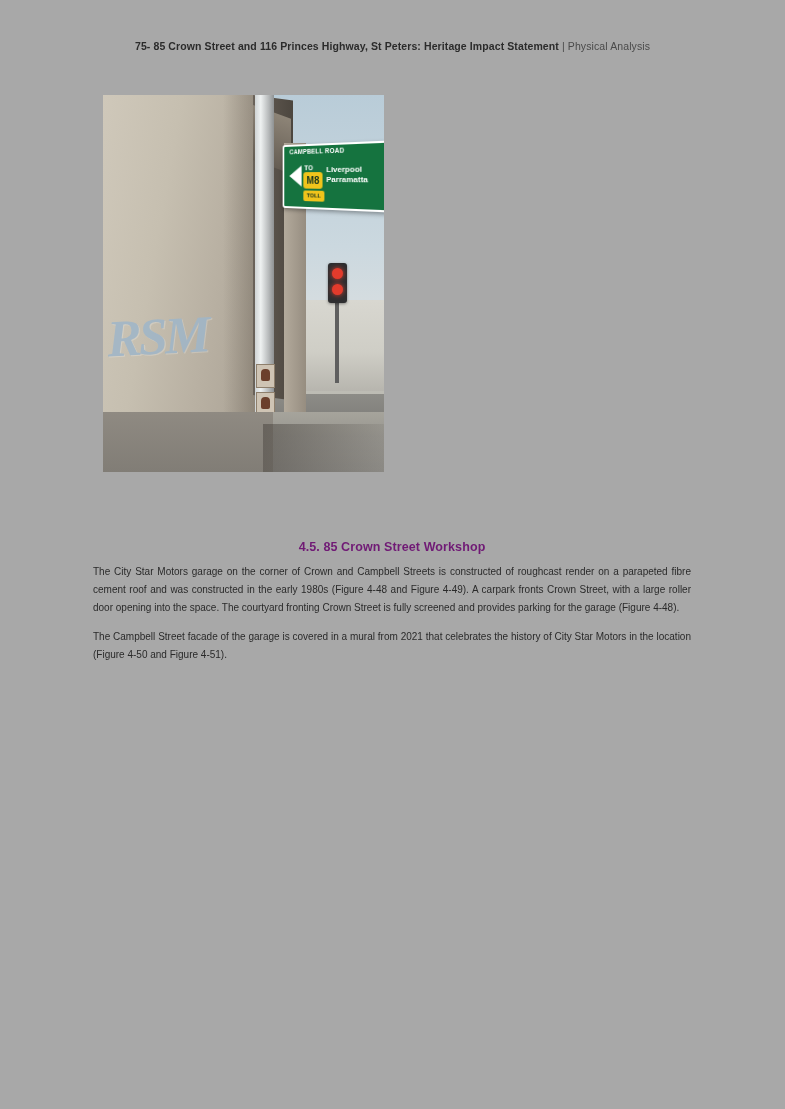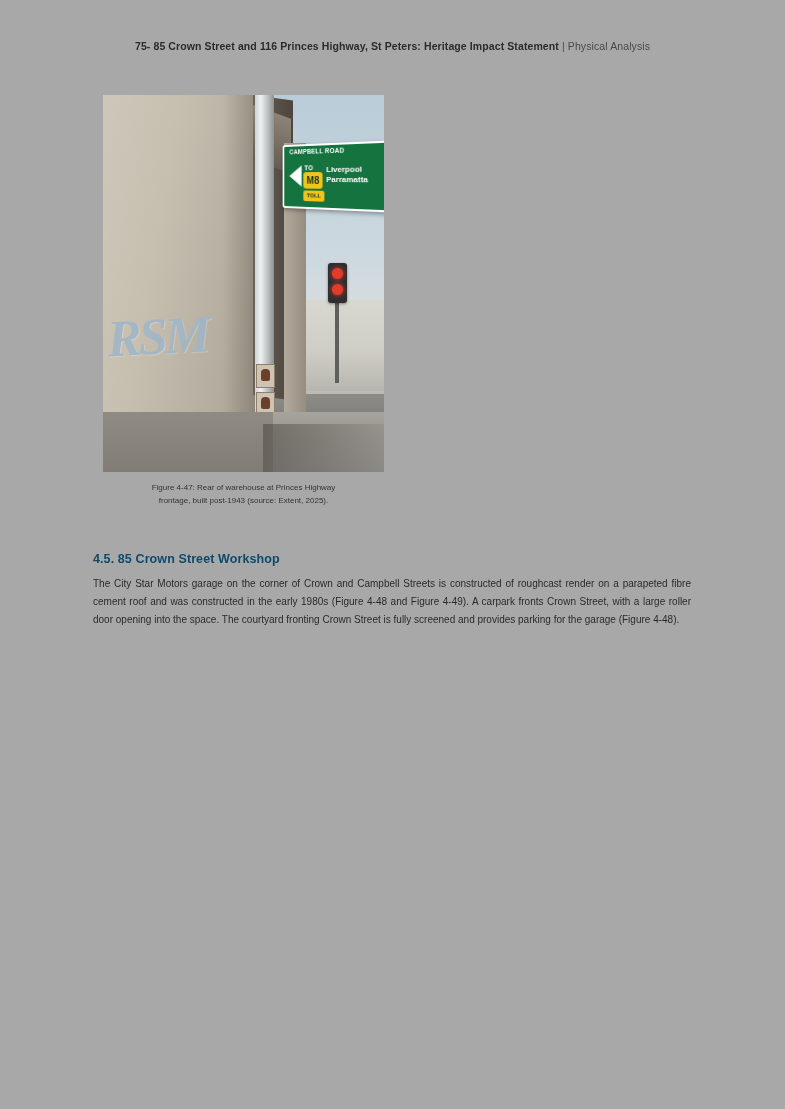--- a/index.html
+++ b/index.html
@@ -318,25 +318,26 @@
   }
 
   
   .content {
     position: absolute;
     left: 93px;
     top: 540px;
     width: 598px;
   }
   h2.section-title {
-    margin: 12px 0 9px 0;
+    margin: 0 0 9px 0;
     font-size: 12.5px;
     font-weight: bold;
-    color: #0c4a6e;
+    color: #701a75;
     letter-spacing: 0.1px;
+    text-align: center;
   }
   p.body-para {
     margin: 0 0 12px 0;
     font-size: 10px;
     line-height: 17.8px;
     color: #2a2a2a;
     text-align: justify;
   }
 </style>
 </head>
@@ -386,24 +387,21 @@
 
       <div class="ph-pole"></div>
       <div class="ph-poster p1"></div>
       <div class="ph-poster p2"></div>
       <div class="ph-poster p3"></div>
 
       <div class="ph-ground"></div>
       <div class="ph-ground-left"></div>
       <div class="ph-shadow-diag"></div>
     </div>
-    <div class="figure-caption">
-      <span>Figure 4-47: Rear of warehouse at Princes Highway</span><br>
-      <span>frontage, built post-1943 (source: Extent, 2025).</span>
-    </div>
   </div>
 
   <div class="content">
     <h2 class="section-title">4.5. 85 Crown Street Workshop</h2>
     <p class="body-para">The City Star Motors garage on the corner of Crown and Campbell Streets is constructed of roughcast render on a parapeted fibre cement roof and was constructed in the early 1980s (Figure 4-48 and Figure 4-49). A carpark fronts Crown Street, with a large roller door opening into the space. The courtyard fronting Crown Street is fully screened and provides parking for the garage (Figure 4-48).</p>
+    <p class="body-para">The Campbell Street facade of the garage is covered in a mural from 2021 that celebrates the history of City Star Motors in the location (Figure 4-50 and Figure 4-51).</p>
   </div>
 
 </div>
 
 </body></html>

